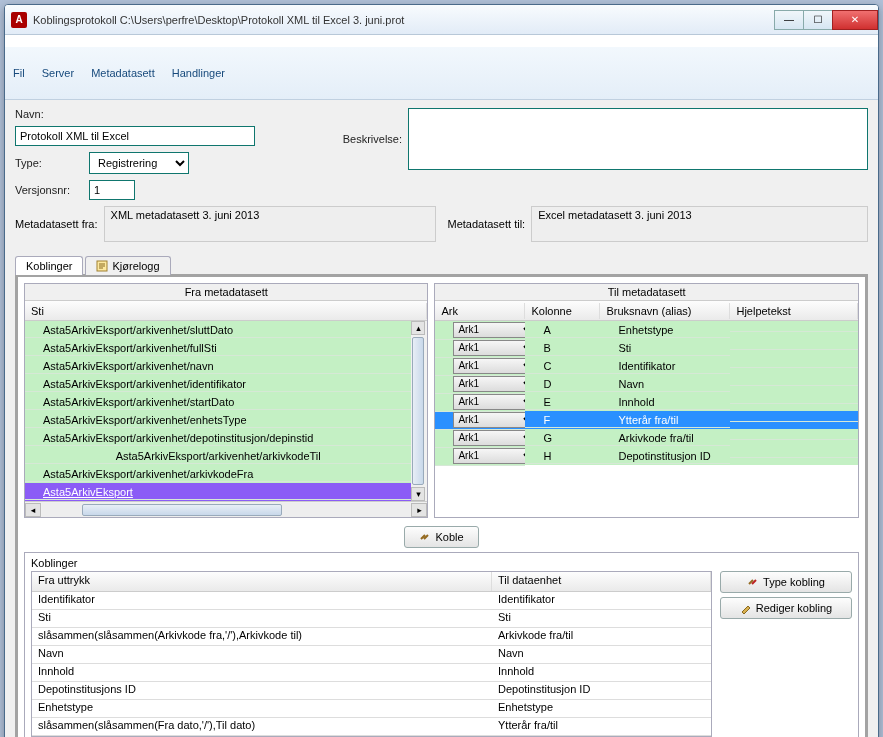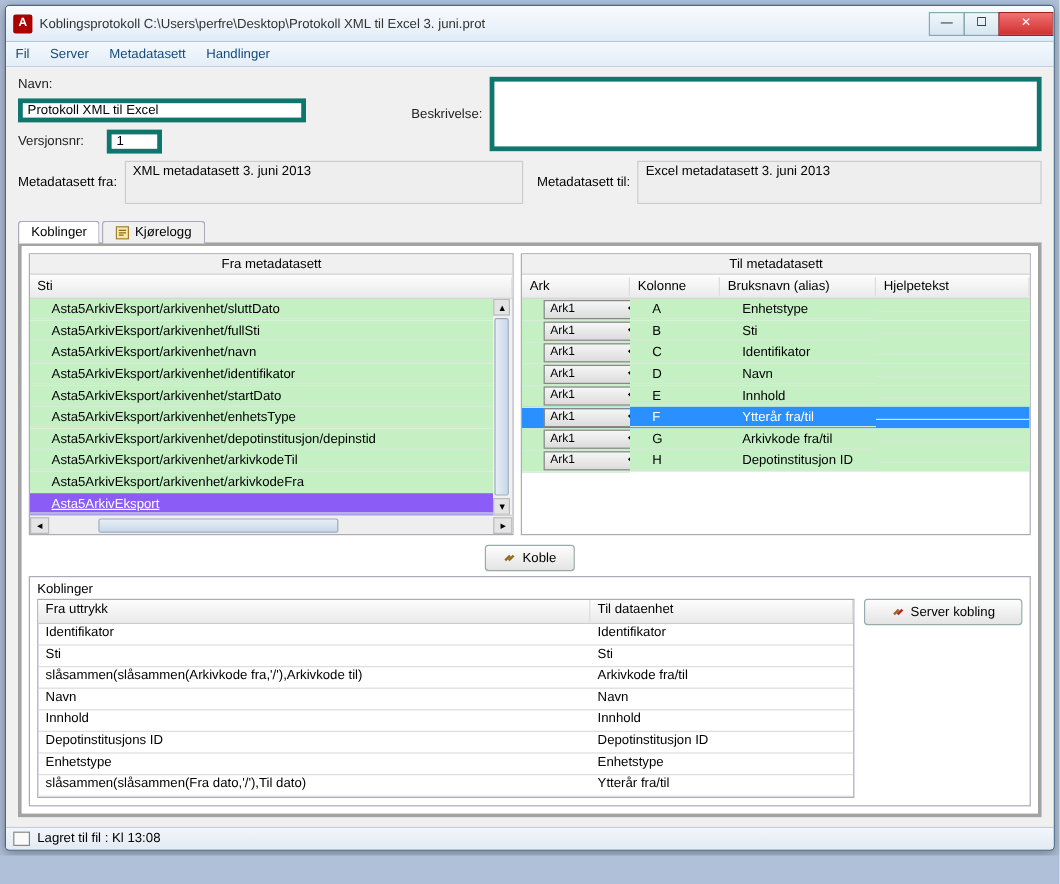--- a/index.html
+++ b/index.html
@@ -4,27 +4,27 @@
 <style>
 * { box-sizing: border-box; margin: 0; padding: 0; font-family: "Segoe UI", Tahoma, sans-serif; font-size: 11px; }
 body { background: #b0c0d8; padding: 4px; }
 .window { background: #fff; border: 1px solid #4a6a8a; border-radius: 4px; overflow: hidden; box-shadow: 0 3px 10px rgba(0,0,0,0.3); }
 .titlebar { background: linear-gradient(#f8fbfe,#e2ecf7); height: 30px; display: flex; align-items: center; padding: 0 0 0 6px; border-bottom: 1px solid #b8c8d8; }
 .titlebar .app-icon { width: 16px; height: 16px; background: #a00; color: #fff; font-weight: bold; text-align: center; line-height: 16px; border-radius: 2px; margin-right: 6px; font-size: 10px; }
 .titlebar .title { flex: 1; color: #333; }
 .titlebar .win-btns { display: flex; }
 .titlebar .win-btn { width: 30px; height: 20px; border: 1px solid #8aa; background: linear-gradient(#f0f6fa,#d6e6f2); margin-left: -1px; text-align: center; line-height: 18px; font-size: 10px; cursor: pointer; }
 .titlebar .win-btn.close { background: linear-gradient(#f07070,#d03030); color: #fff; border-color:#a02020; width: 46px; }
-.menubar { background: linear-gradient(#f2f8fd,#e4eef8); padding: 4px 8px; border-bottom: 1px solid #c0d0e0; color: #174a7c; }
+.menubar { background: linear-gradient(#f2f8fd,#e4eef8); padding: 20px 8px; border-bottom: 1px solid #c0d0e0; color: #174a7c; margin-top: 12px; }
 .menubar span { margin-right: 14px; cursor: pointer; }
 .content { padding: 8px 10px; background: #f0f0f0; }
 .form-row { display: flex; gap: 20px; margin-bottom: 6px; align-items: flex-start; }
 .form-row .col { display: flex; align-items: center; flex-wrap: wrap; gap: 6px; }
 .form-row label { width: 68px; color: #222; }
-.text-input { border: 4px solid #0f766e; background: #fff; padding: 2px 4px; height: 20px; }
+.text-input { border: 1px solid #0f766e; background: #fff; padding: 2px 4px; height: 20px; }
 select.text-input { height: 22px; }
 .desc-input { width: 460px; height: 62px; resize: none; }
 .meta-row { display: flex; gap: 12px; margin-top: 6px; }
 .meta-row .mcol { display: flex; align-items: center; gap: 6px; flex: 1; }
 .meta-ro { background: #eee; border: 1px solid #ccc; flex: 1; padding: 2px 6px; height: 36px; }
 
 .tabs-wrap { margin-top: 14px; }
 .tab-strip { display: flex; gap: 2px; margin-bottom: -1px; }
 .tab { border: 1px solid #aab; border-bottom: none; background: #f0f0f0; padding: 3px 10px; border-radius: 3px 3px 0 0; cursor: pointer; display: flex; align-items: center; gap: 4px; }
 .tab.active { background: #fff; }
@@ -95,20 +95,24 @@
     <span>Handlinger</span>
   </div>
 
   <div class="content">
     <div class="form-row">
       <div style="flex:1">
         <div class="col" style="margin-bottom:6px;">
           <label>Navn:</label>
           <input class="text-input" style="width: 240px;" value="Protokoll XML til Excel">
         </div>
+        <div class="col" style="margin-bottom:6px;">
+          <label>Type:</label>
+          <select class="text-input" style="width:100px"><option>Registrering</option></select>
+        </div>
         <div class="col">
           <label>Versjonsnr:</label>
           <input class="text-input" style="width: 46px;" value="1">
         </div>
       </div>
       <div class="col">
         <label style="width:auto">Beskrivelse:</label>
         <textarea class="text-input desc-input" style=""></textarea>
       </div>
     </div>
@@ -161,21 +165,21 @@
                 <div class="grid-row">
                   <div class="gc" style="flex: 1 1 0%;">Asta5ArkivEksport/arkivenhet/startDato</div>
                 </div>
                 <div class="grid-row">
                   <div class="gc" style="flex: 1 1 0%;">Asta5ArkivEksport/arkivenhet/enhetsType</div>
                 </div>
                 <div class="grid-row">
                   <div class="gc" style="flex: 1 1 0%;">Asta5ArkivEksport/arkivenhet/depotinstitusjon/depinstid</div>
                 </div>
                 <div class="grid-row">
-                  <div class="gc" style="flex: 1 1 0%;">Asta5ArkivEksport/arkivenhet/arkivkodeTil</div>
+                  <div class="gc" style="flex: 1 1 0%; text-align: center;">Asta5ArkivEksport/arkivenhet/arkivkodeTil</div>
                 </div>
                 <div class="grid-row">
                   <div class="gc" style="flex: 1 1 0%;">Asta5ArkivEksport/arkivenhet/arkivkodeFra</div>
                 </div>
                 <div class="grid-row sel">
                   <div class="gc" style="flex: 1 1 0%;">Asta5ArkivEksport</div>
                 </div>
                 <div class="vscroll">
                 <div class="varrow" style="top:0">▴</div>
                 <div class="vthumb"></div>
@@ -304,21 +308,27 @@
                     <div class="gc kg-col2">Ytterår fra/til</div>
                   </div>
                 </div>
             </div>
             <div class="side-btns">
               <button class="btn">
                 <span class="bicon"><svg viewBox="0 0 12 12">
                       <path d="M2 8l4-4" stroke="#946a20" stroke-width="2"></path>
                       <path d="M5 8l4-4" stroke="#b22" stroke-width="2"></path>
                     </svg></span>
-                <span>Server kobling</span>
+                <span>Type kobling</span>
+              </button>
+              <button class="btn">
+                <span class="bicon"><svg viewBox="0 0 12 12">
+                      <path d="M2 10l6-6 2 2-6 6z" fill="#d8b050" stroke="#8a6a20"></path>
+                    </svg></span>
+                <span>Rediger kobling</span>
               </button>
             </div>
           </div>
         </div>
       </div>
     </div>
   </div>
 
   <div class="statusbar">
     <span class="sicon"></span>

